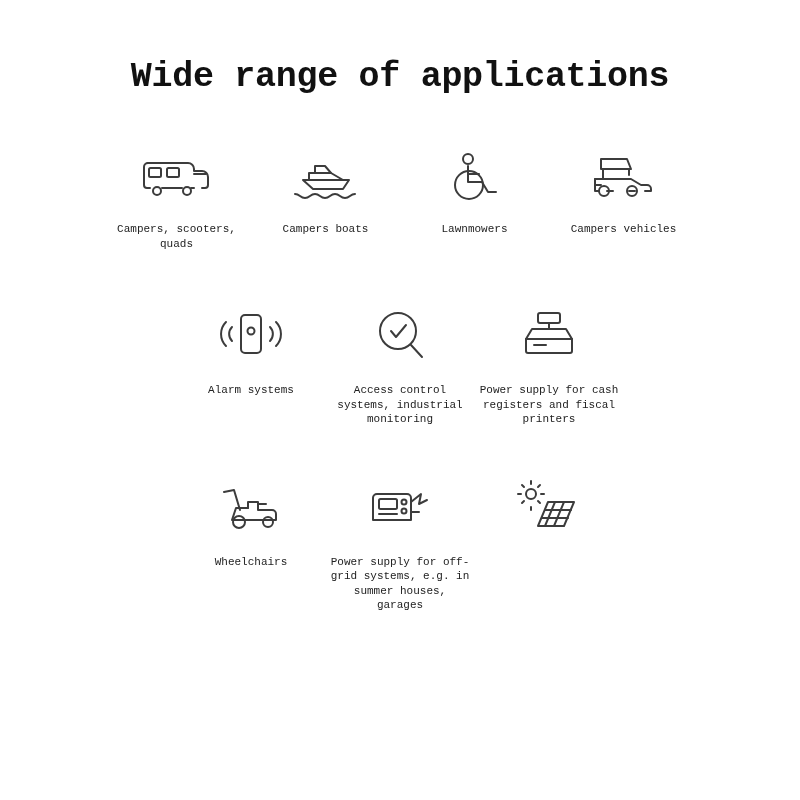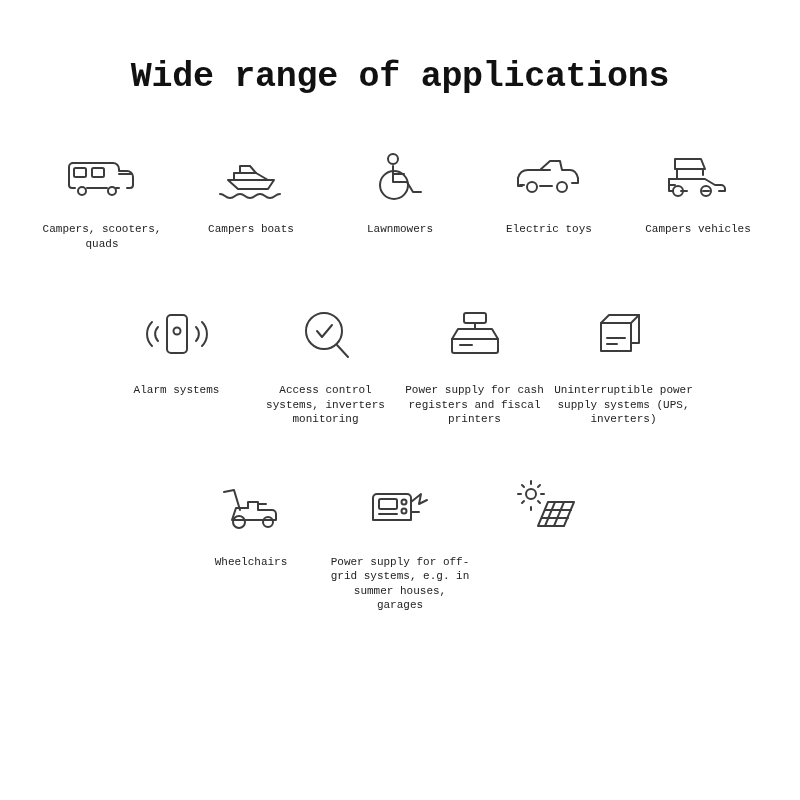--- a/index.html
+++ b/index.html
@@ -116,34 +116,20 @@
             <circle cx="30" cy="12" r="5"></circle>
             <path d="M30 19 v16 h14"></path>
             <path d="M30 27 h11"></path>
             <path d="M44 35 l6 10 h8"></path>
             <circle cx="31" cy="38" r="14"></circle>
           </svg>
         </div>
         <div class="caption">Lawnmowers</div>
       </div>
 
-      <div class="cell">
-        <div class="icon-box">
-          <svg width="74" height="56" viewBox="0 0 74 56" fill="none" stroke="#3c3c3c" stroke-width="2" stroke-linecap="round" stroke-linejoin="round">
-            <path d="M8 38 h4"></path>
-            <path d="M6 31 q2 -8 10 -8 h12 l10 -9 h10 l2 9 h8 q6 0 8 8 v5 h-6"></path>
-            <path d="M40 39 h-12"></path>
-            <path d="M6 31 v8 h4"></path>
-            <path d="M38 23 h-10"></path>
-            <circle cx="20" cy="40" r="5"></circle>
-            <circle cx="50" cy="40" r="5"></circle>
-          </svg>
-        </div>
-        <div class="caption">Electric toys</div>
-      </div>
 
       <div class="cell">
         <div class="icon-box">
           <svg width="74" height="56" viewBox="0 0 74 56" fill="none" stroke="#3c3c3c" stroke-width="2" stroke-linecap="round" stroke-linejoin="round">
             <path d="M14 12 h26 l4 10 h-30 z"></path>
             <path d="M16 22 v10"></path>
             <path d="M42 22 v6"></path>
             <path d="M8 38 h6"></path>
             <path d="M8 32 h36 l10 6 h6 a4 4 0 0 1 4 4 v2 h-6"></path>
             <path d="M8 32 v12 h4"></path>
@@ -176,48 +162,36 @@
       </div>
 
       <div class="cell">
         <div class="icon-box">
           <svg width="74" height="62" viewBox="0 0 74 62" fill="none" stroke="#3c3c3c" stroke-width="2" stroke-linecap="round" stroke-linejoin="round">
             <circle cx="35" cy="26" r="18"></circle>
             <path d="M28 26 l5 6 l10 -12"></path>
             <path d="M48 40 l11 12"></path>
           </svg>
         </div>
-        <div class="caption">Access control systems, inverters monitoring</div>
+        <div class="caption">Access control systems, industrial monitoring</div>
       </div>
 
       <div class="cell">
         <div class="icon-box">
           <svg width="74" height="62" viewBox="0 0 74 62" fill="none" stroke="#3c3c3c" stroke-width="2" stroke-linecap="round" stroke-linejoin="round">
             <rect x="26" y="8" width="22" height="10" rx="2"></rect>
             <path d="M37 18 v6"></path>
             <path d="M20 24 h34 l6 10 h-46 z"></path>
             <path d="M14 34 h46 v12 a2 2 0 0 1 -2 2 h-42 a2 2 0 0 1 -2 -2 z"></path>
             <path d="M22 40 h12"></path>
           </svg>
         </div>
         <div class="caption">Power supply for cash registers and fiscal printers</div>
       </div>
 
-      <div class="cell">
-        <div class="icon-box">
-          <svg width="74" height="62" viewBox="0 0 74 62" fill="none" stroke="#3c3c3c" stroke-width="2" stroke-linecap="round" stroke-linejoin="round">
-            <path d="M14 18 h30 v28 h-30 z"></path>
-            <path d="M14 18 l8 -8 h30 v28 h-8"></path>
-            <path d="M44 18 l8 -8"></path>
-            <path d="M20 33 h18"></path>
-            <path d="M20 39 h10"></path>
-          </svg>
-        </div>
-        <div class="caption">Uninterruptible power supply systems (UPS, inverters)</div>
-      </div>
 
     </div>
 
     <div class="row row-3">
 
       <div class="cell" style="visibility:hidden"></div>
 
       <div class="cell">
         <div class="icon-box">
           <svg width="74" height="60" viewBox="0 0 74 60" fill="none" stroke="#3c3c3c" stroke-width="2" stroke-linecap="round" stroke-linejoin="round">

